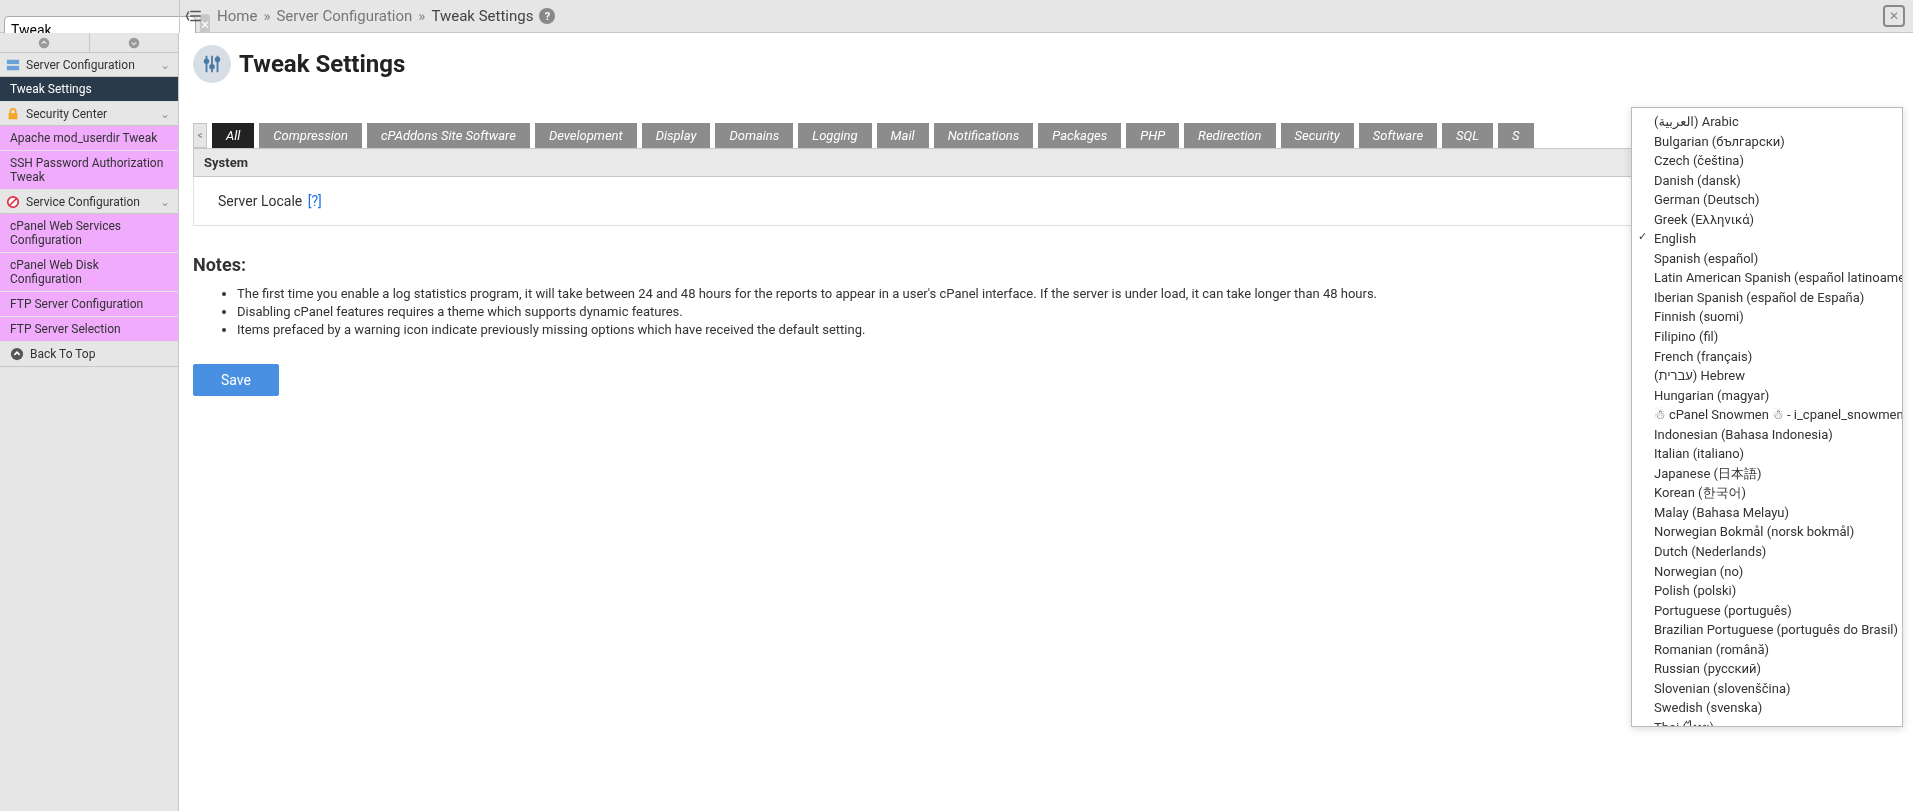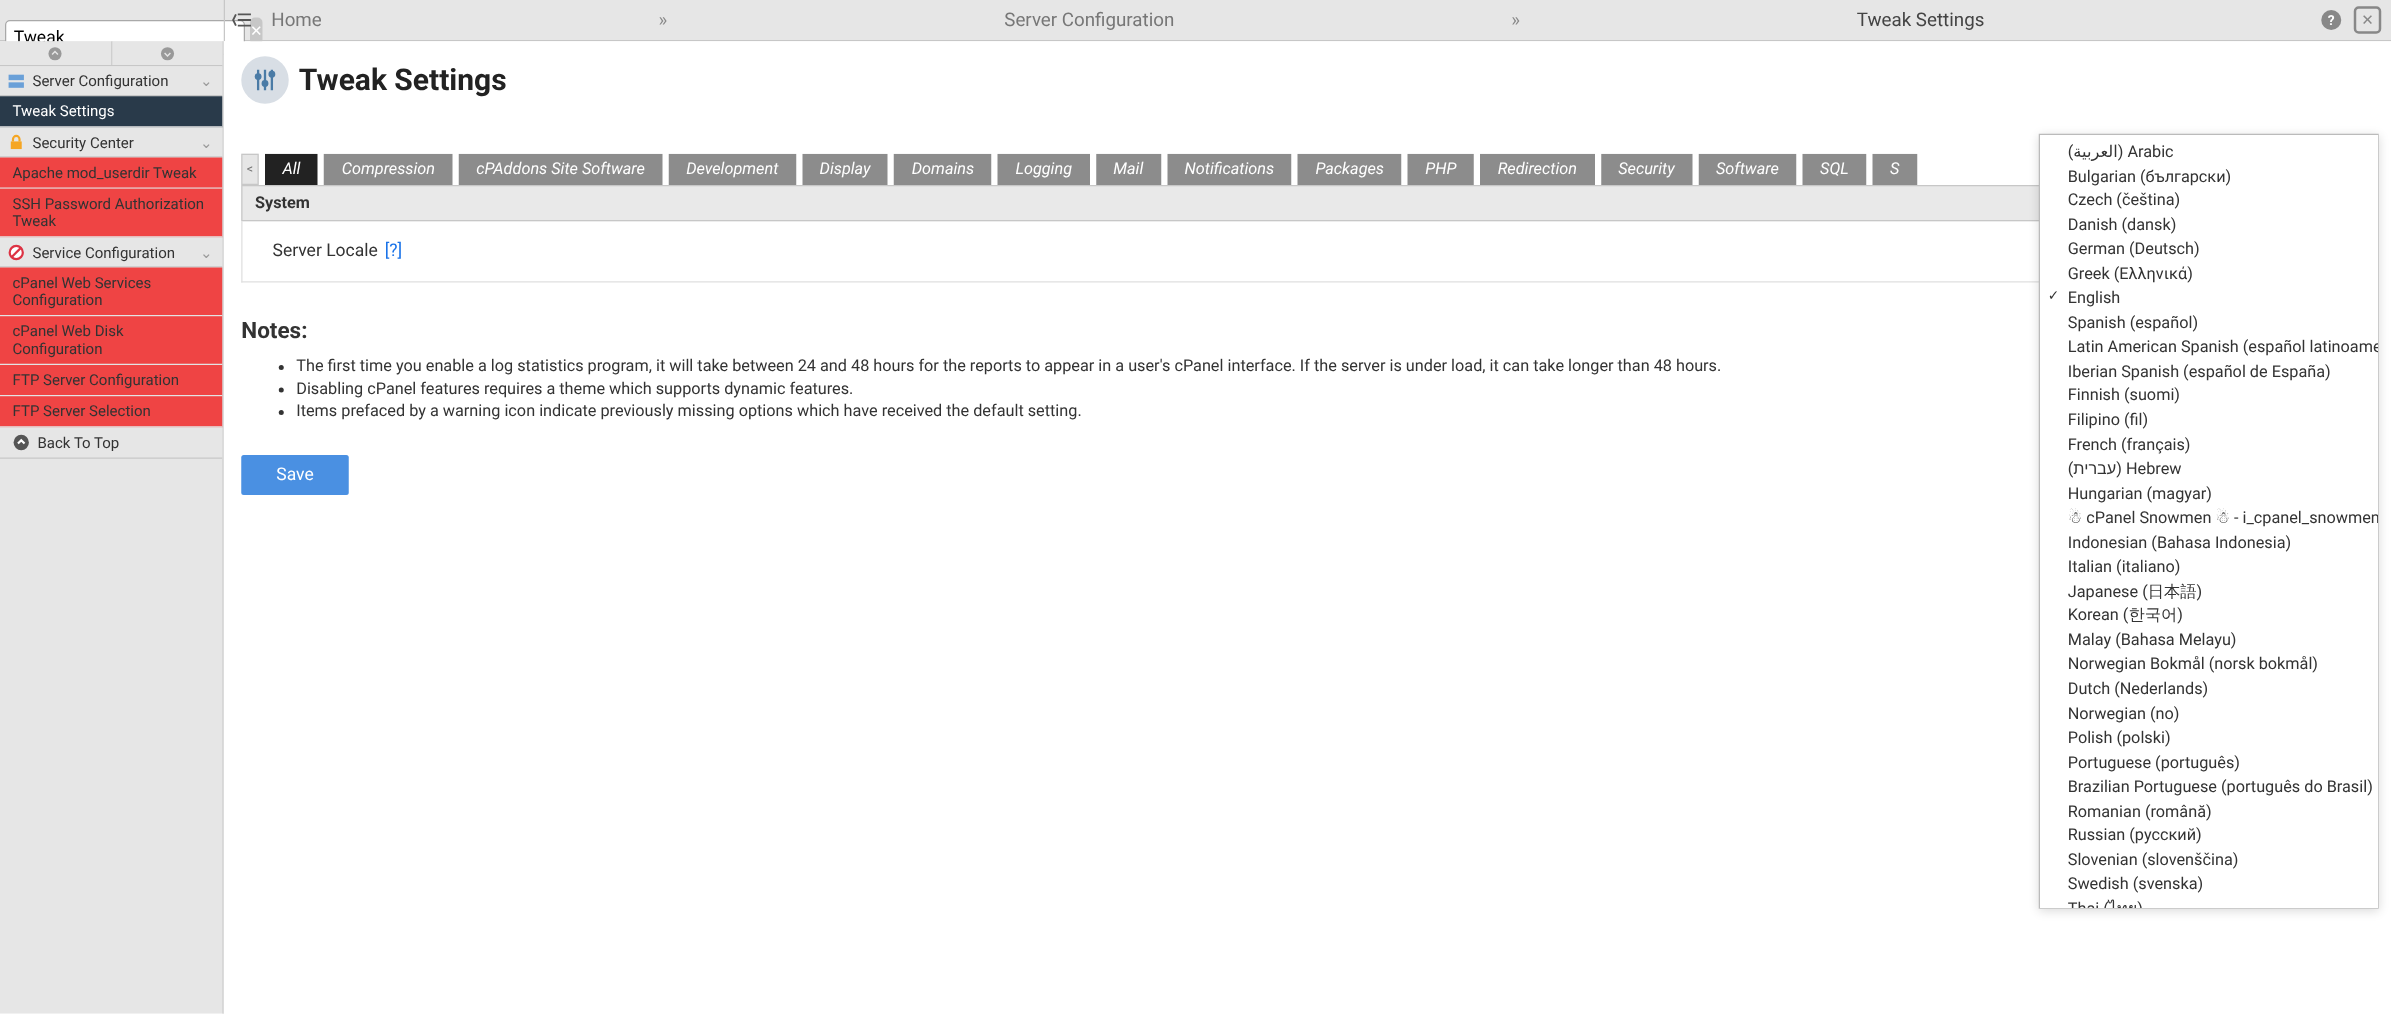--- a/index.html
+++ b/index.html
@@ -62,21 +62,20 @@
   border-left: 1px solid #c7c7c7;
 }
 .hamburger svg { width: 18px; height: 18px; }
 .breadcrumb {
   flex: 1;
   display: flex;
   align-items: center;
   padding: 0 10px;
   font-size: 15px;
   color: #555;
-  justify-content: space-between;
 }
 .breadcrumb a {
   color: #777;
   text-decoration: none;
 }
 .breadcrumb .sep { margin: 0 6px; color: #888; }
 .breadcrumb .current { color: #444; }
 .breadcrumb .help {
   margin-left: 6px;
   width: 16px;
@@ -153,21 +152,21 @@
   display: flex;
   align-items: center;
   justify-content: center;
   color: #999;
 }
 .nav-item {
   display: block;
   padding: 5px 10px;
   font-size: 12px;
   color: #333;
-  background: #ef4444;
+  background: #f0abfc;
   border-bottom: 1px solid #e3e3e3;
   cursor: pointer;
 }
 .nav-item.active {
   background: #293a4a;
   color: #fff;
 }
 .nav-item.ico {
   display: flex;
   align-items: center;

